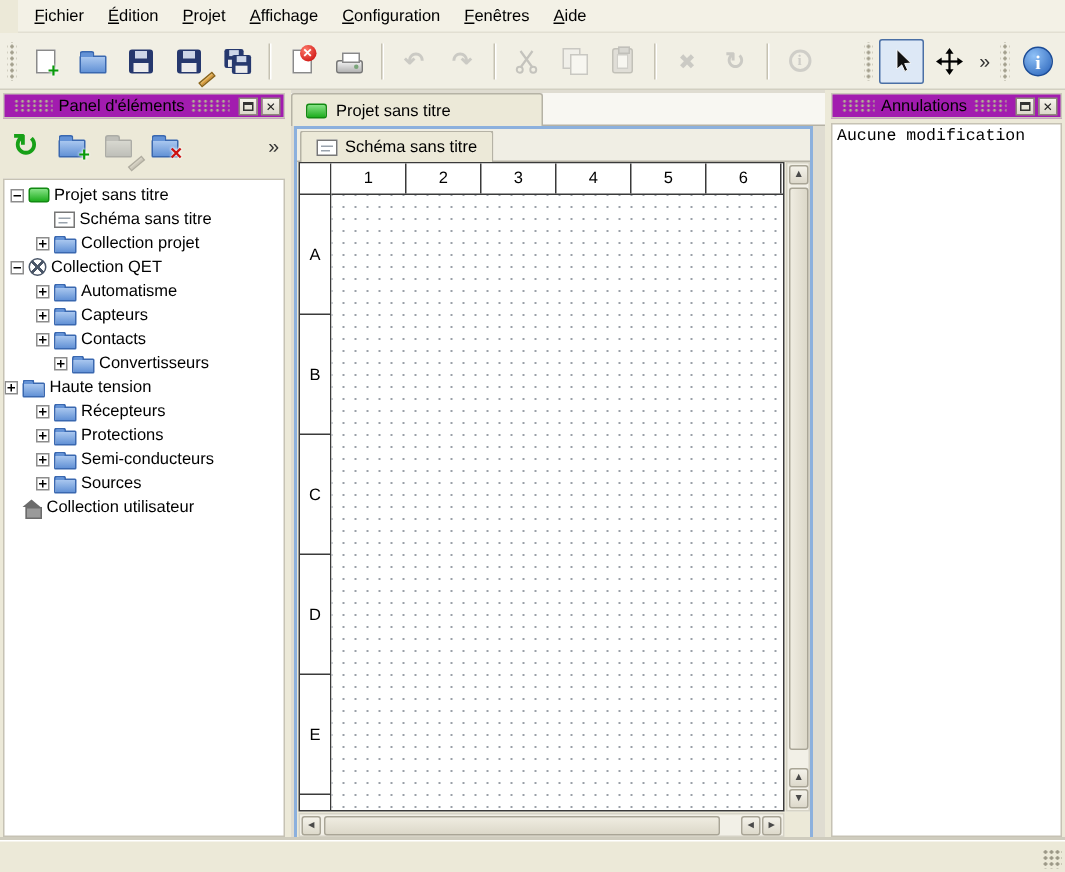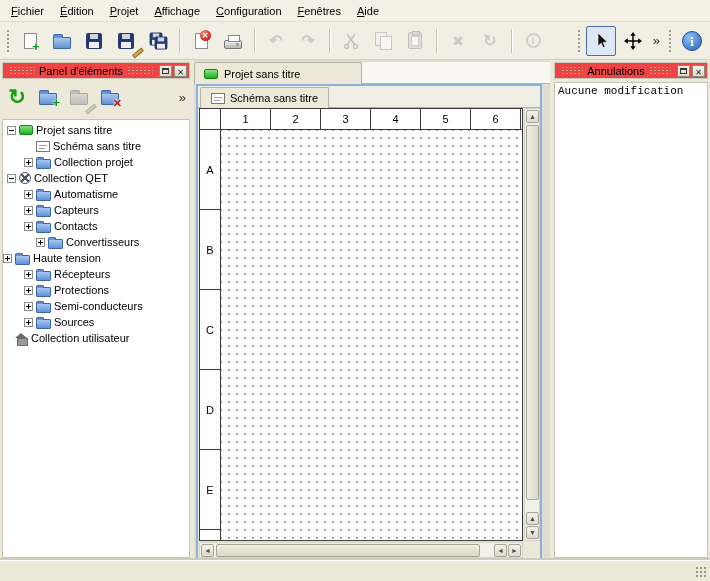--- a/index.html
+++ b/index.html
@@ -3,21 +3,21 @@
 <meta charset="utf-8">
 <style>
   * { box-sizing: border-box; margin: 0; padding: 0; }
   html,body { width:710px; height:581px; }
   body {
     font-family:"Liberation Sans",sans-serif; font-size:11px; color:#000;
     background:#ece9d8; position:relative; overflow:hidden;
   }
 
   
-  .menubar { position:absolute; top:0; left:0; right:0; height:22px;
+  .menubar { position:absolute; top:0; left:12px; right:0; height:22px;
     background:#f3f1e6; border-bottom:1px solid #e2dfd2;
     display:flex; align-items:center; padding-left:3px; }
   .menu-item { display:inline-block; padding:4px 8px; cursor:default; }
   .menu-item::first-letter { text-decoration:underline; }
 
   
   .toolbar { position:absolute; top:22px; left:0; right:0; height:38px;
     background:#f1efe4; border-bottom:1px solid #d2cfc1;
     display:flex; align-items:center; gap:2px; padding:0 3px; }
   .tb-grip { width:6px; height:26px; margin:0 2px;
@@ -91,21 +91,21 @@
     font-family:"Liberation Serif",serif; border:1px solid #1c4c96; }
   .info-blue::before { content:"i"; }
 
   .overflow { font-size:13px; color:#333; padding:0 3px; cursor:default; }
 
   
   .dock { position:absolute; top:60px; bottom:21px; display:flex; flex-direction:column; }
   .dock-left  { left:0; width:192px; }
   .dock-right { left:552px; right:0; }
   .dock-header { height:17px; margin:2px 2px 0 2px; display:flex; align-items:center;
-    background:#ef4444; border:1px solid #cbc7ba; padding:0 2px; flex:none; }
+    background:#a21caf; border:1px solid #cbc7ba; padding:0 2px; flex:none; }
   .grip-tex { flex:1; height:9px; margin:0 4px;
     background-image:radial-gradient(#b3ac94 .9px, transparent 1.1px);
     background-size:4px 3px; }
   .dock-title { white-space:nowrap; }
   .dock-btn { width:13px; height:12px; margin-left:2px; flex:none;
     background:linear-gradient(#f6f4ec,#dcd9cb); border:1px solid #8e8a7b;
     display:flex; align-items:center; justify-content:center; }
   .float-glyph { width:7px; height:6px; border:1px solid #333; border-top:2px solid #333; }
   .close-glyph::before { content:"\2715"; font-size:8px; line-height:8px; color:#222; }
 

